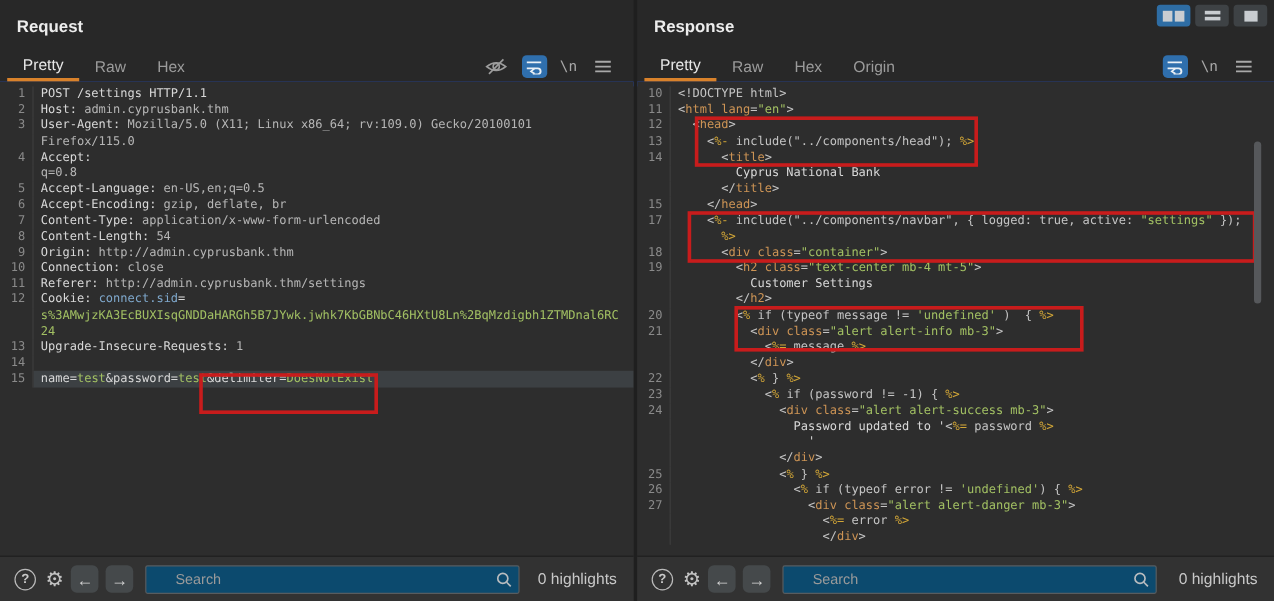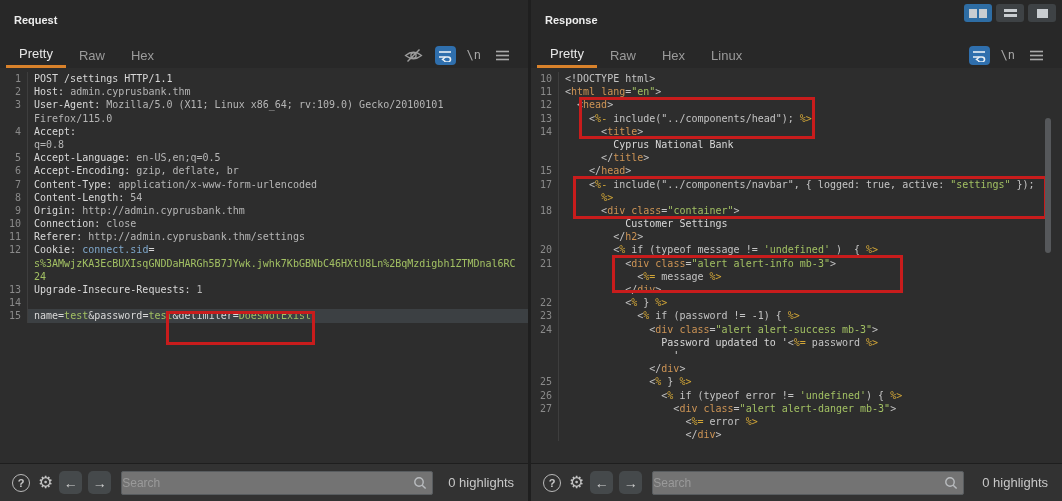--- a/index.html
+++ b/index.html
@@ -1,21 +1,21 @@
 <!DOCTYPE html>
 <html><head>
 <meta charset="utf-8">
 <style>
   html,body{margin:0;padding:0;background:#1d1d1d;}
   #app{position:relative;width:1062px;height:501px;background:#1f1f1f;overflow:hidden;
        font-family:"Liberation Sans",sans-serif;-webkit-font-smoothing:antialiased;}
   .panel{position:absolute;top:0;bottom:0;background:#282828;}
   #panel-request{left:0;width:528px;}
   #panel-response{left:531px;width:531px;}
-  .panel-title{position:absolute;left:14px;top:14px;font-size:11px;font-weight:bold;color:#ededed;}
+  .panel-title{position:absolute;left:14px;top:14px;font-size:14px;font-weight:bold;color:#ededed;}
   .tabbar{position:absolute;top:42px;left:0;right:0;height:26px;border-bottom:4px solid #1d4ed8;
           display:flex;align-items:stretch;padding-left:6px;}
   .tab{padding:0 13px;font-size:13px;color:#9b9b9b;display:flex;align-items:center;cursor:default;}
   .tab.active{color:#e8e8e8;border-bottom:3px solid #d9822b;padding-bottom:0;}
   .tab-icons{margin-left:auto;display:flex;align-items:center;gap:11px;padding-right:16px;}
   .icon-btn{width:20px;height:18px;display:flex;align-items:center;justify-content:center;}
   .icon-blue{background:#2f6fad;border-radius:4px;width:21px;height:19px;}
   .nl-icon{color:#a9a9a9;font-size:12px;font-family:"DejaVu Sans Mono",monospace;}
   
   .code{position:absolute;top:68px;left:0;right:0;bottom:38px;background:#2d2d2d;overflow:hidden;
@@ -31,22 +31,22 @@
   
   .bottombar{position:absolute;left:0;right:0;bottom:0;height:38px;background:#323232;border-top:1px solid #1e1e1e;
              display:flex;align-items:center;padding:0 12px;box-sizing:border-box;}
   .help-circle{width:16px;height:16px;border:1.5px solid #b9b9b9;border-radius:50%;color:#c9c9c9;
                font-size:11px;font-weight:bold;display:flex;align-items:center;justify-content:center;flex:none;}
   .gear{color:#c3c3c3;font-size:17px;margin-left:8px;flex:none;line-height:1;}
   .navbtn{width:23px;height:23px;background:#45494b;border-radius:5px;color:#d2d2d2;font-size:14px;
           display:flex;align-items:center;justify-content:center;margin-left:6px;flex:none;}
   .navbtn:first-of-type{margin-left:10px;}
   .searchwrap{position:relative;margin-left:10px;width:312px;height:24px;flex:none;}
-  .searchwrap input{width:100%;height:100%;box-sizing:border-box;background:#737373;border:1px solid #585c5f;
-          border-radius:2px;color:#cfcfcf;font-size:12px;padding:0 26px 0 0;outline:none;
+  .searchwrap input{width:100%;height:100%;box-sizing:border-box;background:#0c4a6e;border:1px solid #585c5f;
+          border-radius:2px;color:#cfcfcf;font-size:12px;padding:0 26px 0 24px;outline:none;
           font-family:"Liberation Sans",sans-serif;}
   .searchwrap input::placeholder{color:#9a9a9a;}
   .mag{position:absolute;right:6px;top:5px;}
   .highlights{margin-left:auto;color:#c8c8c8;font-size:13px;padding-right:2px;}
   
   .viewbtns{position:absolute;top:4px;right:6px;display:flex;gap:4px;}
   .viewbtn{width:28px;height:18px;border-radius:3px;background:#3e4245;display:flex;align-items:center;justify-content:center;gap:2px;}
   .viewbtn.sel{background:#2e6da4;}
   .vb-col{width:8px;height:9px;background:#c9cdd1;}
   .vb-rows{display:flex;flex-direction:column;gap:2px;}
@@ -147,21 +147,21 @@
       <div class="viewbtn">
         <span class="vb-sq"></span>
       </div>
     </div>
 
     <div class="panel-title">Response</div>
     <div class="tabbar">
       <div class="tab active">Pretty</div>
       <div class="tab">Raw</div>
       <div class="tab">Hex</div>
-      <div class="tab">Linux</div>
+      <div class="tab">Origin</div>
       <div class="tab-icons">
         <span class="icon-btn icon-blue">
           <svg width="15" height="13" viewBox="0 0 15 13">
             <line x1="1" y1="3" x2="13" y2="3" stroke="#eaf0f5" stroke-width="1.6"></line>
             <path d="M1 8 H10 a2.5 2.5 0 0 1 0 5 H6" fill="none" stroke="#eaf0f5" stroke-width="1.6"></path>
             <path d="M7.5 10.5 L4.5 13 L7.5 15" fill="none" stroke="#eaf0f5" stroke-width="1.4" transform="translate(0,-2.5)"></path>
           </svg>
         </span>
         <span class="nl-icon">\n</span>
         <span class="icon-btn">
@@ -179,20 +179,21 @@
         <div class="crow"><span class="gut">11</span><span class="ctxt"><span class="seg-d">&lt;</span><span class="seg-t">html</span><span class="seg-t"> lang</span><span class="seg-d">=</span><span class="seg-g">"en"</span><span class="seg-d">&gt;</span></span></div>
         <div class="crow"><span class="gut">12</span><span class="ctxt"><span class="seg-d">  &lt;</span><span class="seg-t">head</span><span class="seg-d">&gt;</span></span></div>
         <div class="crow"><span class="gut">13</span><span class="ctxt"><span class="seg-d">    &lt;</span><span class="seg-y">%-</span><span class="seg-d"> include("../components/head"); </span><span class="seg-y">%&gt;</span></span></div>
         <div class="crow"><span class="gut">14</span><span class="ctxt"><span class="seg-d">      &lt;</span><span class="seg-t">title</span><span class="seg-d">&gt;</span></span></div>
         <div class="crow"><span class="gut"></span><span class="ctxt"><span class="seg-w">        Cyprus National Bank</span></span></div>
         <div class="crow"><span class="gut"></span><span class="ctxt"><span class="seg-d">      &lt;/</span><span class="seg-t">title</span><span class="seg-d">&gt;</span></span></div>
         <div class="crow"><span class="gut">15</span><span class="ctxt"><span class="seg-d">    &lt;/</span><span class="seg-t">head</span><span class="seg-d">&gt;</span></span></div>
         <div class="crow"><span class="gut">17</span><span class="ctxt"><span class="seg-d">    &lt;</span><span class="seg-y">%-</span><span class="seg-d"> include("../components/navbar", { logged: true, active: </span><span class="seg-g">"settings"</span><span class="seg-d"> });</span></span></div>
         <div class="crow"><span class="gut"></span><span class="ctxt"><span class="seg-d">      </span><span class="seg-y">%&gt;</span></span></div>
         <div class="crow"><span class="gut">18</span><span class="ctxt"><span class="seg-d">      &lt;</span><span class="seg-t">div</span><span class="seg-t"> class</span><span class="seg-d">=</span><span class="seg-g">"container"</span><span class="seg-d">&gt;</span></span></div>
+        <div class="crow"><span class="gut">19</span><span class="ctxt"><span class="seg-d">        &lt;</span><span class="seg-t">h2</span><span class="seg-t"> class</span><span class="seg-d">=</span><span class="seg-g">"text-center mb-4 mt-5"</span><span class="seg-d">&gt;</span></span></div>
         <div class="crow"><span class="gut"></span><span class="ctxt"><span class="seg-w">          Customer Settings</span></span></div>
         <div class="crow"><span class="gut"></span><span class="ctxt"><span class="seg-d">        &lt;/</span><span class="seg-t">h2</span><span class="seg-d">&gt;</span></span></div>
         <div class="crow"><span class="gut">20</span><span class="ctxt"><span class="seg-d">        &lt;</span><span class="seg-y">%</span><span class="seg-d"> if (typeof message != </span><span class="seg-g">'undefined'</span><span class="seg-d"> )  { </span><span class="seg-y">%&gt;</span></span></div>
         <div class="crow"><span class="gut">21</span><span class="ctxt"><span class="seg-d">          &lt;</span><span class="seg-t">div</span><span class="seg-t"> class</span><span class="seg-d">=</span><span class="seg-g">"alert alert-info mb-3"</span><span class="seg-d">&gt;</span></span></div>
         <div class="crow"><span class="gut"></span><span class="ctxt"><span class="seg-d">            &lt;</span><span class="seg-y">%=</span><span class="seg-d"> message </span><span class="seg-y">%&gt;</span></span></div>
         <div class="crow"><span class="gut"></span><span class="ctxt"><span class="seg-d">          &lt;/</span><span class="seg-t">div</span><span class="seg-d">&gt;</span></span></div>
         <div class="crow"><span class="gut">22</span><span class="ctxt"><span class="seg-d">          &lt;</span><span class="seg-y">%</span><span class="seg-d"> } </span><span class="seg-y">%&gt;</span></span></div>
         <div class="crow"><span class="gut">23</span><span class="ctxt"><span class="seg-d">            &lt;</span><span class="seg-y">%</span><span class="seg-d"> if (password != -1) { </span><span class="seg-y">%&gt;</span></span></div>
         <div class="crow"><span class="gut">24</span><span class="ctxt"><span class="seg-d">              &lt;</span><span class="seg-t">div</span><span class="seg-t"> class</span><span class="seg-d">=</span><span class="seg-g">"alert alert-success mb-3"</span><span class="seg-d">&gt;</span></span></div>
         <div class="crow"><span class="gut"></span><span class="ctxt"><span class="seg-w">                Password updated to '</span><span class="seg-d">&lt;</span><span class="seg-y">%=</span><span class="seg-d"> password </span><span class="seg-y">%&gt;</span></span></div>

